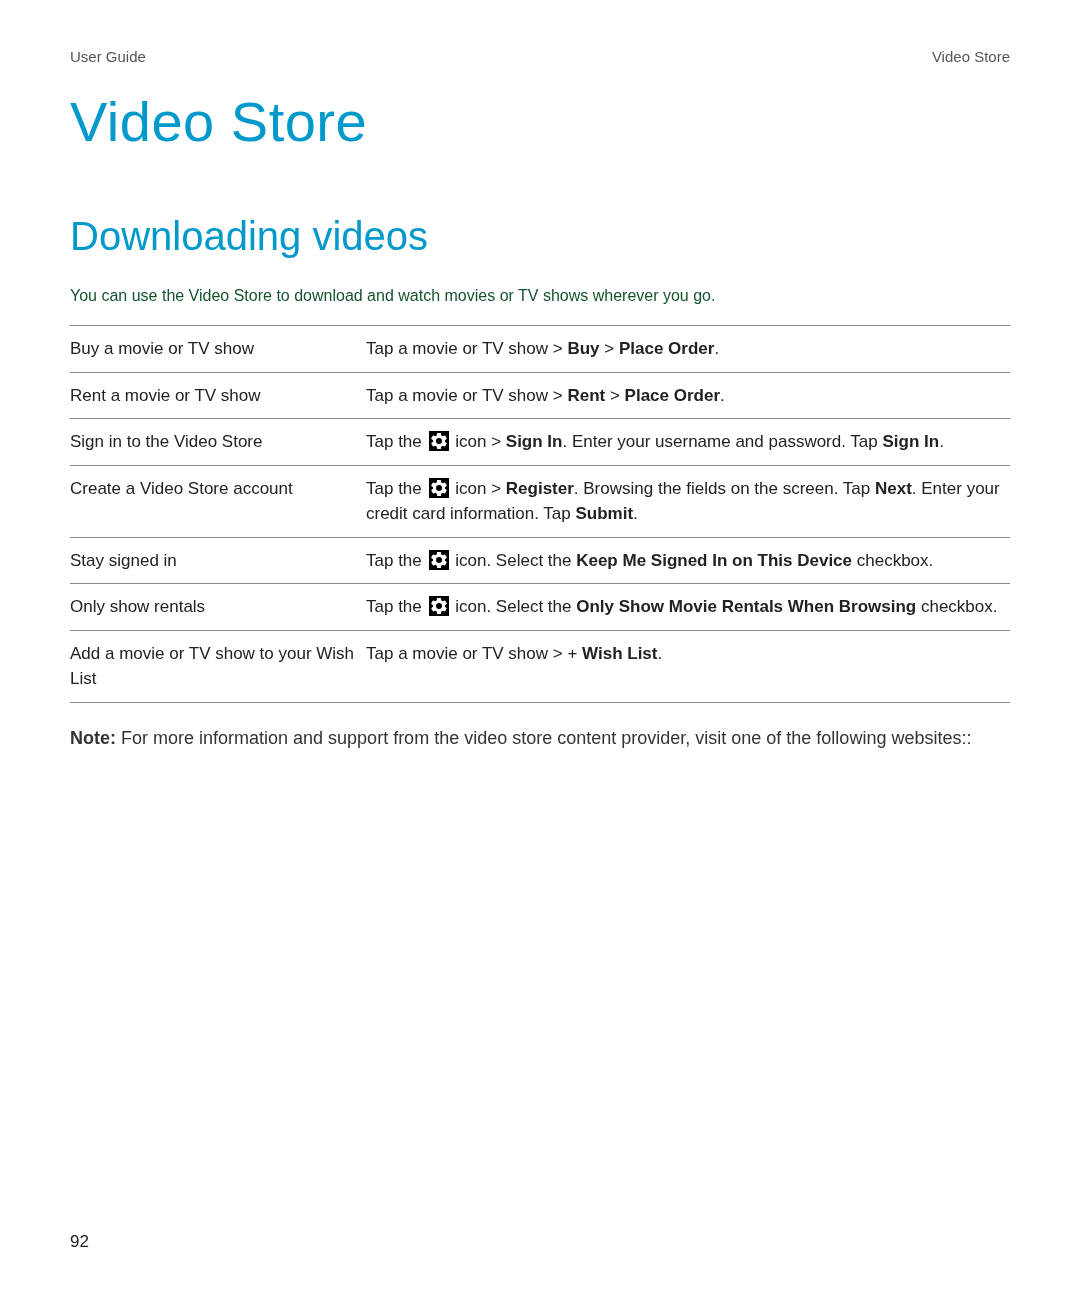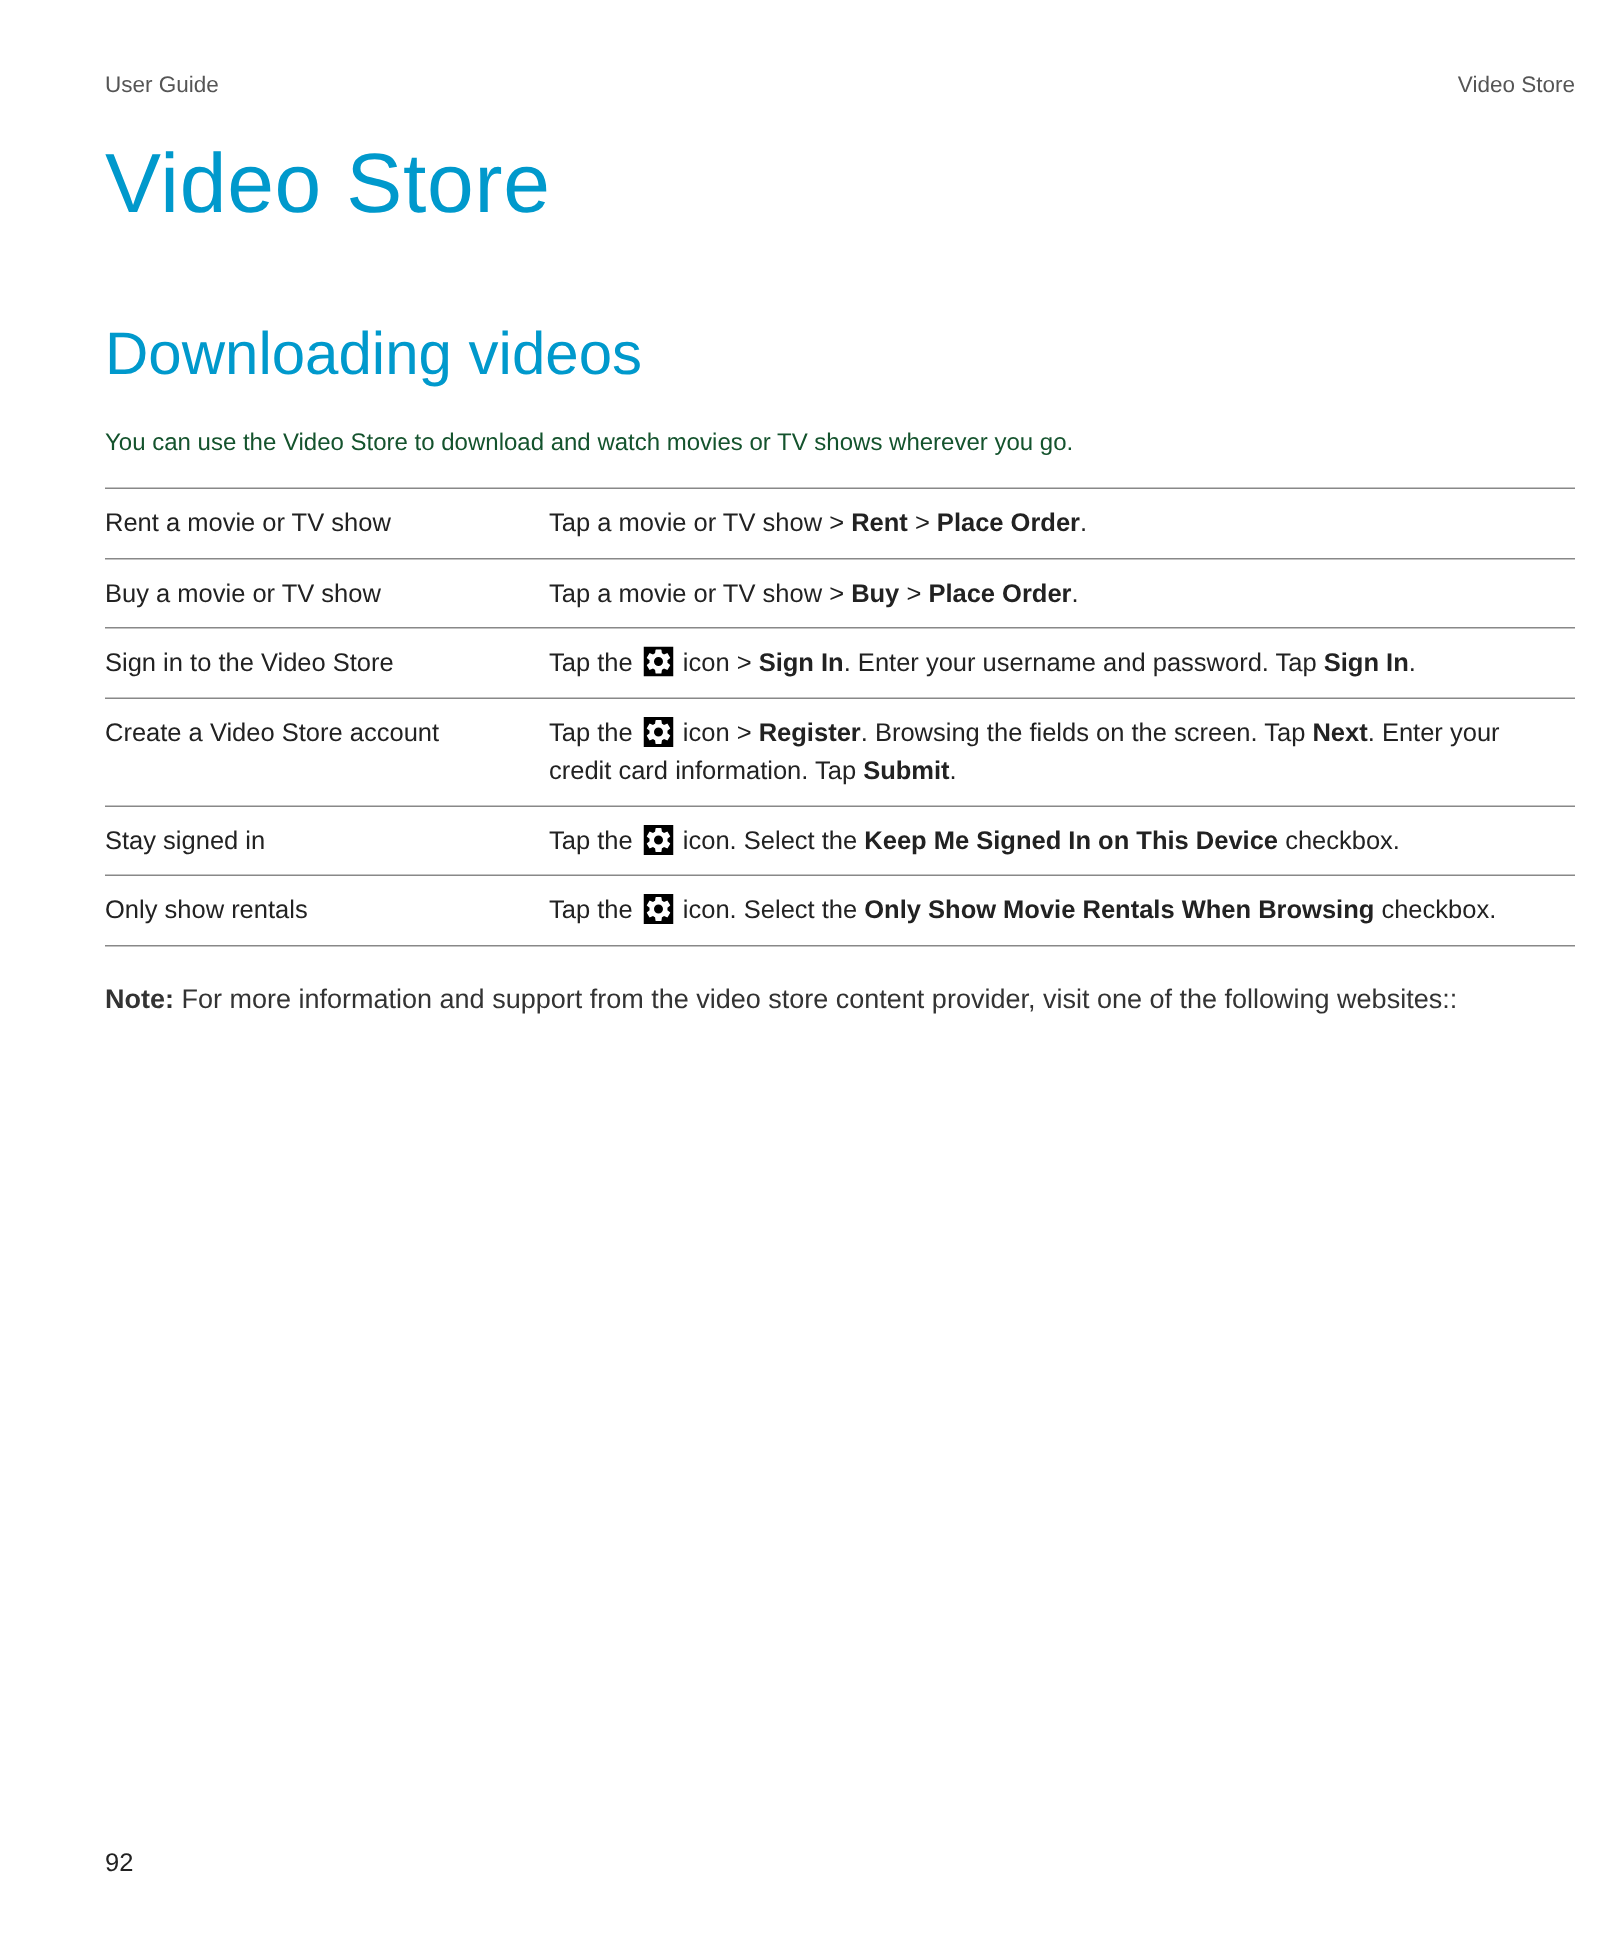--- a/index.html
+++ b/index.html
@@ -9,21 +9,21 @@
     width: 1080px;
     height: 1296px;
   }
   body {
     font-family: "Helvetica Neue", Helvetica, Arial, sans-serif;
     color: #333;
     position: relative;
   }
   .page {
     box-sizing: border-box;
-    padding: 48px 30px 0 70px;
+    padding: 48px 70px 0 70px;
     width: 1080px;
     height: 1296px;
     position: relative;
   }
   .runhead {
     display: flex;
     justify-content: space-between;
     font-size: 15px;
     color: #555;
     margin-bottom: 20px;
@@ -112,30 +112,30 @@
   <h1 class="title">Video Store</h1>
 
   <h2 class="section">Downloading videos</h2>
 
   <p class="intro">You can use the Video Store to download and watch movies or TV shows wherever you go.</p>
 
   <table class="tasks">
     <tbody>
 
       <tr>
-        <td class="col-task">Rent a movie or TV show</td>
+        <td class="col-task">Buy a movie or TV show</td>
         <td>
-          <span>Tap a movie or TV show &gt; </span><strong>Rent</strong><span> &gt; </span><strong>Place Order</strong><span>.</span>
+          <span>Tap a movie or TV show &gt; </span><strong>Buy</strong><span> &gt; </span><strong>Place Order</strong><span>.</span>
         </td>
       </tr>
 
       <tr>
-        <td class="col-task">Buy a movie or TV show</td>
+        <td class="col-task">Rent a movie or TV show</td>
         <td>
-          <span>Tap a movie or TV show &gt; </span><strong>Buy</strong><span> &gt; </span><strong>Place Order</strong><span>.</span>
+          <span>Tap a movie or TV show &gt; </span><strong>Rent</strong><span> &gt; </span><strong>Place Order</strong><span>.</span>
         </td>
       </tr>
 
       <tr>
         <td class="col-task">Sign in to the Video Store</td>
         <td>
           <span>Tap the </span><span class="icon-gear"><svg width="20" height="20" viewBox="0 0 24 24">
                 <rect x="0" y="0" width="24" height="24" fill="#000"></rect>
                 <path fill="#fff" d="M19.14,12.94a7,7,0,0,0,.05-.94,7,7,0,0,0-.05-.94l2-1.58a.5.5,0,0,0,.12-.64l-1.9-3.3a.5.5,0,0,0-.61-.22l-2.39,1a7,7,0,0,0-1.62-.94l-.36-2.54A.5.5,0,0,0,13.9,2.4H10.1a.5.5,0,0,0-.49.42L9.25,5.36a7,7,0,0,0-1.62.94l-2.39-1a.5.5,0,0,0-.61.22l-1.9,3.3a.5.5,0,0,0,.12.64l2,1.58a7,7,0,0,0,0,1.88l-2,1.58a.5.5,0,0,0-.12.64l1.9,3.3a.5.5,0,0,0,.61.22l2.39-1a7,7,0,0,0,1.62.94l.36,2.54a.5.5,0,0,0,.49.42h3.8a.5.5,0,0,0,.49-.42l.36-2.54a7,7,0,0,0,1.62-.94l2.39,1a.5.5,0,0,0,.61-.22l1.9-3.3a.5.5,0,0,0-.12-.64ZM12,15.6A3.6,3.6,0,1,1,15.6,12,3.6,3.6,0,0,1,12,15.6Z"></path>
               </svg></span><span> icon &gt; </span><strong>Sign In</strong><span>. Enter your username and password. Tap </span><strong>Sign In</strong><span>.</span>
@@ -165,20 +165,26 @@
       <tr>
         <td class="col-task">Only show rentals</td>
         <td>
           <span>Tap the </span><span class="icon-gear"><svg width="20" height="20" viewBox="0 0 24 24">
                 <rect x="0" y="0" width="24" height="24" fill="#000"></rect>
                 <path fill="#fff" d="M19.14,12.94a7,7,0,0,0,.05-.94,7,7,0,0,0-.05-.94l2-1.58a.5.5,0,0,0,.12-.64l-1.9-3.3a.5.5,0,0,0-.61-.22l-2.39,1a7,7,0,0,0-1.62-.94l-.36-2.54A.5.5,0,0,0,13.9,2.4H10.1a.5.5,0,0,0-.49.42L9.25,5.36a7,7,0,0,0-1.62.94l-2.39-1a.5.5,0,0,0-.61.22l-1.9,3.3a.5.5,0,0,0,.12.64l2,1.58a7,7,0,0,0,0,1.88l-2,1.58a.5.5,0,0,0-.12.64l1.9,3.3a.5.5,0,0,0,.61.22l2.39-1a7,7,0,0,0,1.62.94l.36,2.54a.5.5,0,0,0,.49.42h3.8a.5.5,0,0,0,.49-.42l.36-2.54a7,7,0,0,0,1.62-.94l2.39,1a.5.5,0,0,0,.61-.22l1.9-3.3a.5.5,0,0,0-.12-.64ZM12,15.6A3.6,3.6,0,1,1,15.6,12,3.6,3.6,0,0,1,12,15.6Z"></path>
               </svg></span><span> icon. Select the </span><strong>Only Show Movie Rentals When Browsing</strong><span> checkbox.</span>
         </td>
       </tr>
 
+      <tr>
+        <td class="col-task">Add a movie or TV show to your Wish List</td>
+        <td>
+          <span>Tap a movie or TV show &gt; + </span><strong>Wish List</strong><span>.</span>
+        </td>
+      </tr>
     </tbody>
   </table>
 
   <p class="note">
     <strong>Note:</strong><span> For more information and support from the video store content provider, visit one of the following websites::</span>
   </p>
 
 
   <div class="pagenum">92</div>
 </div>

